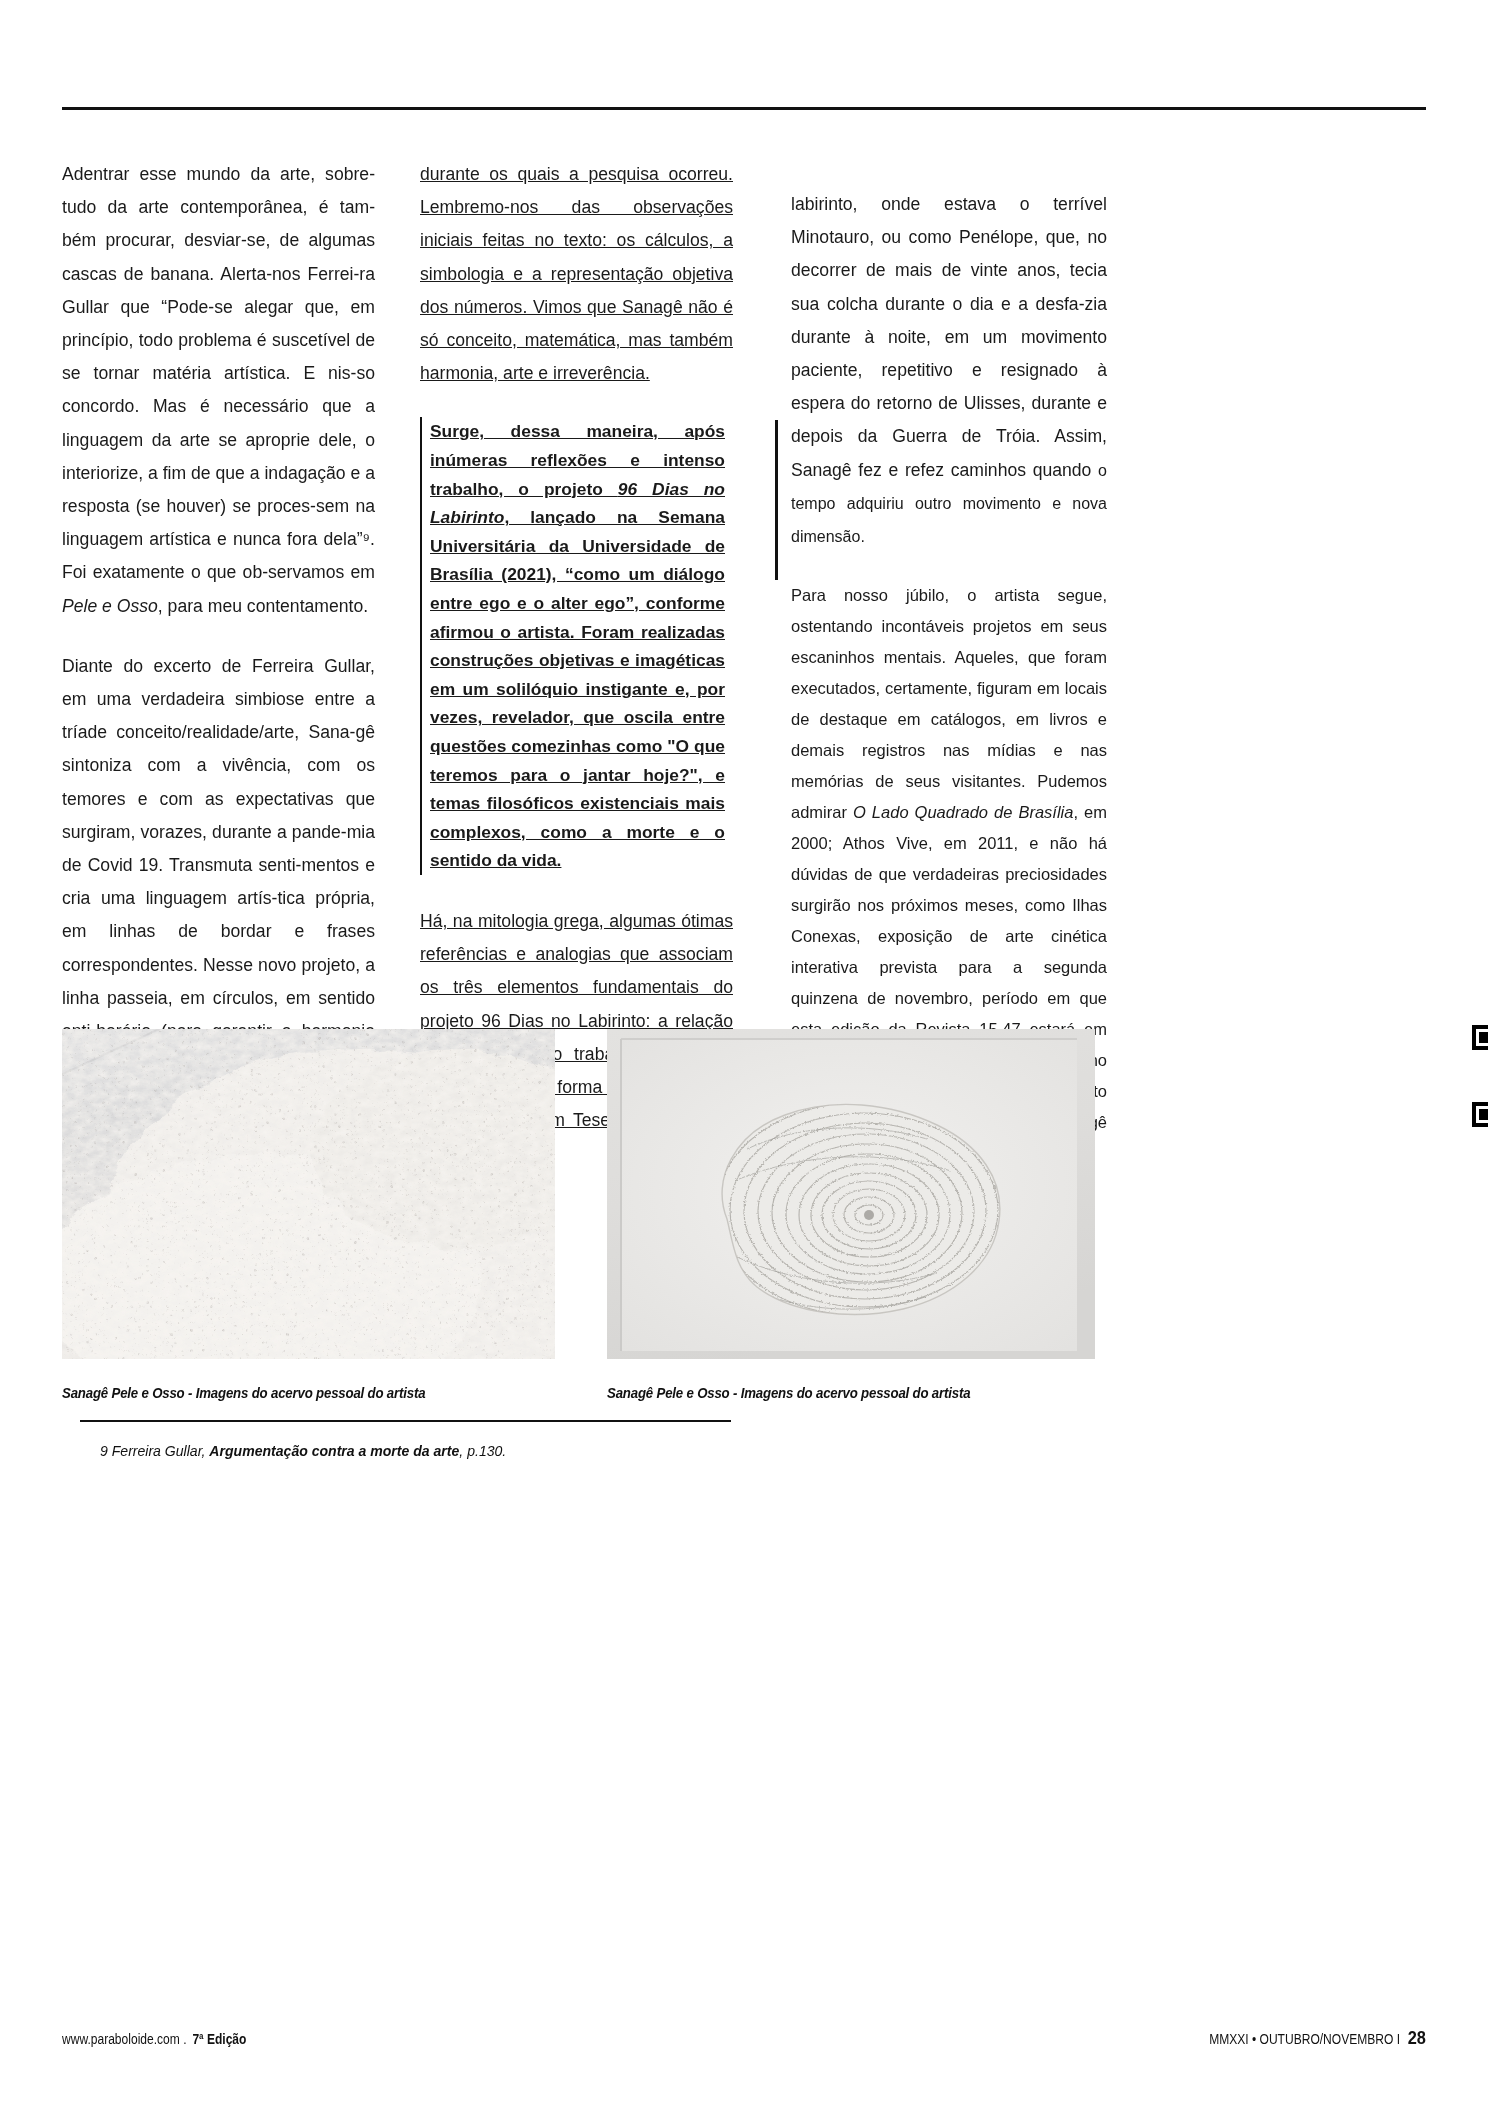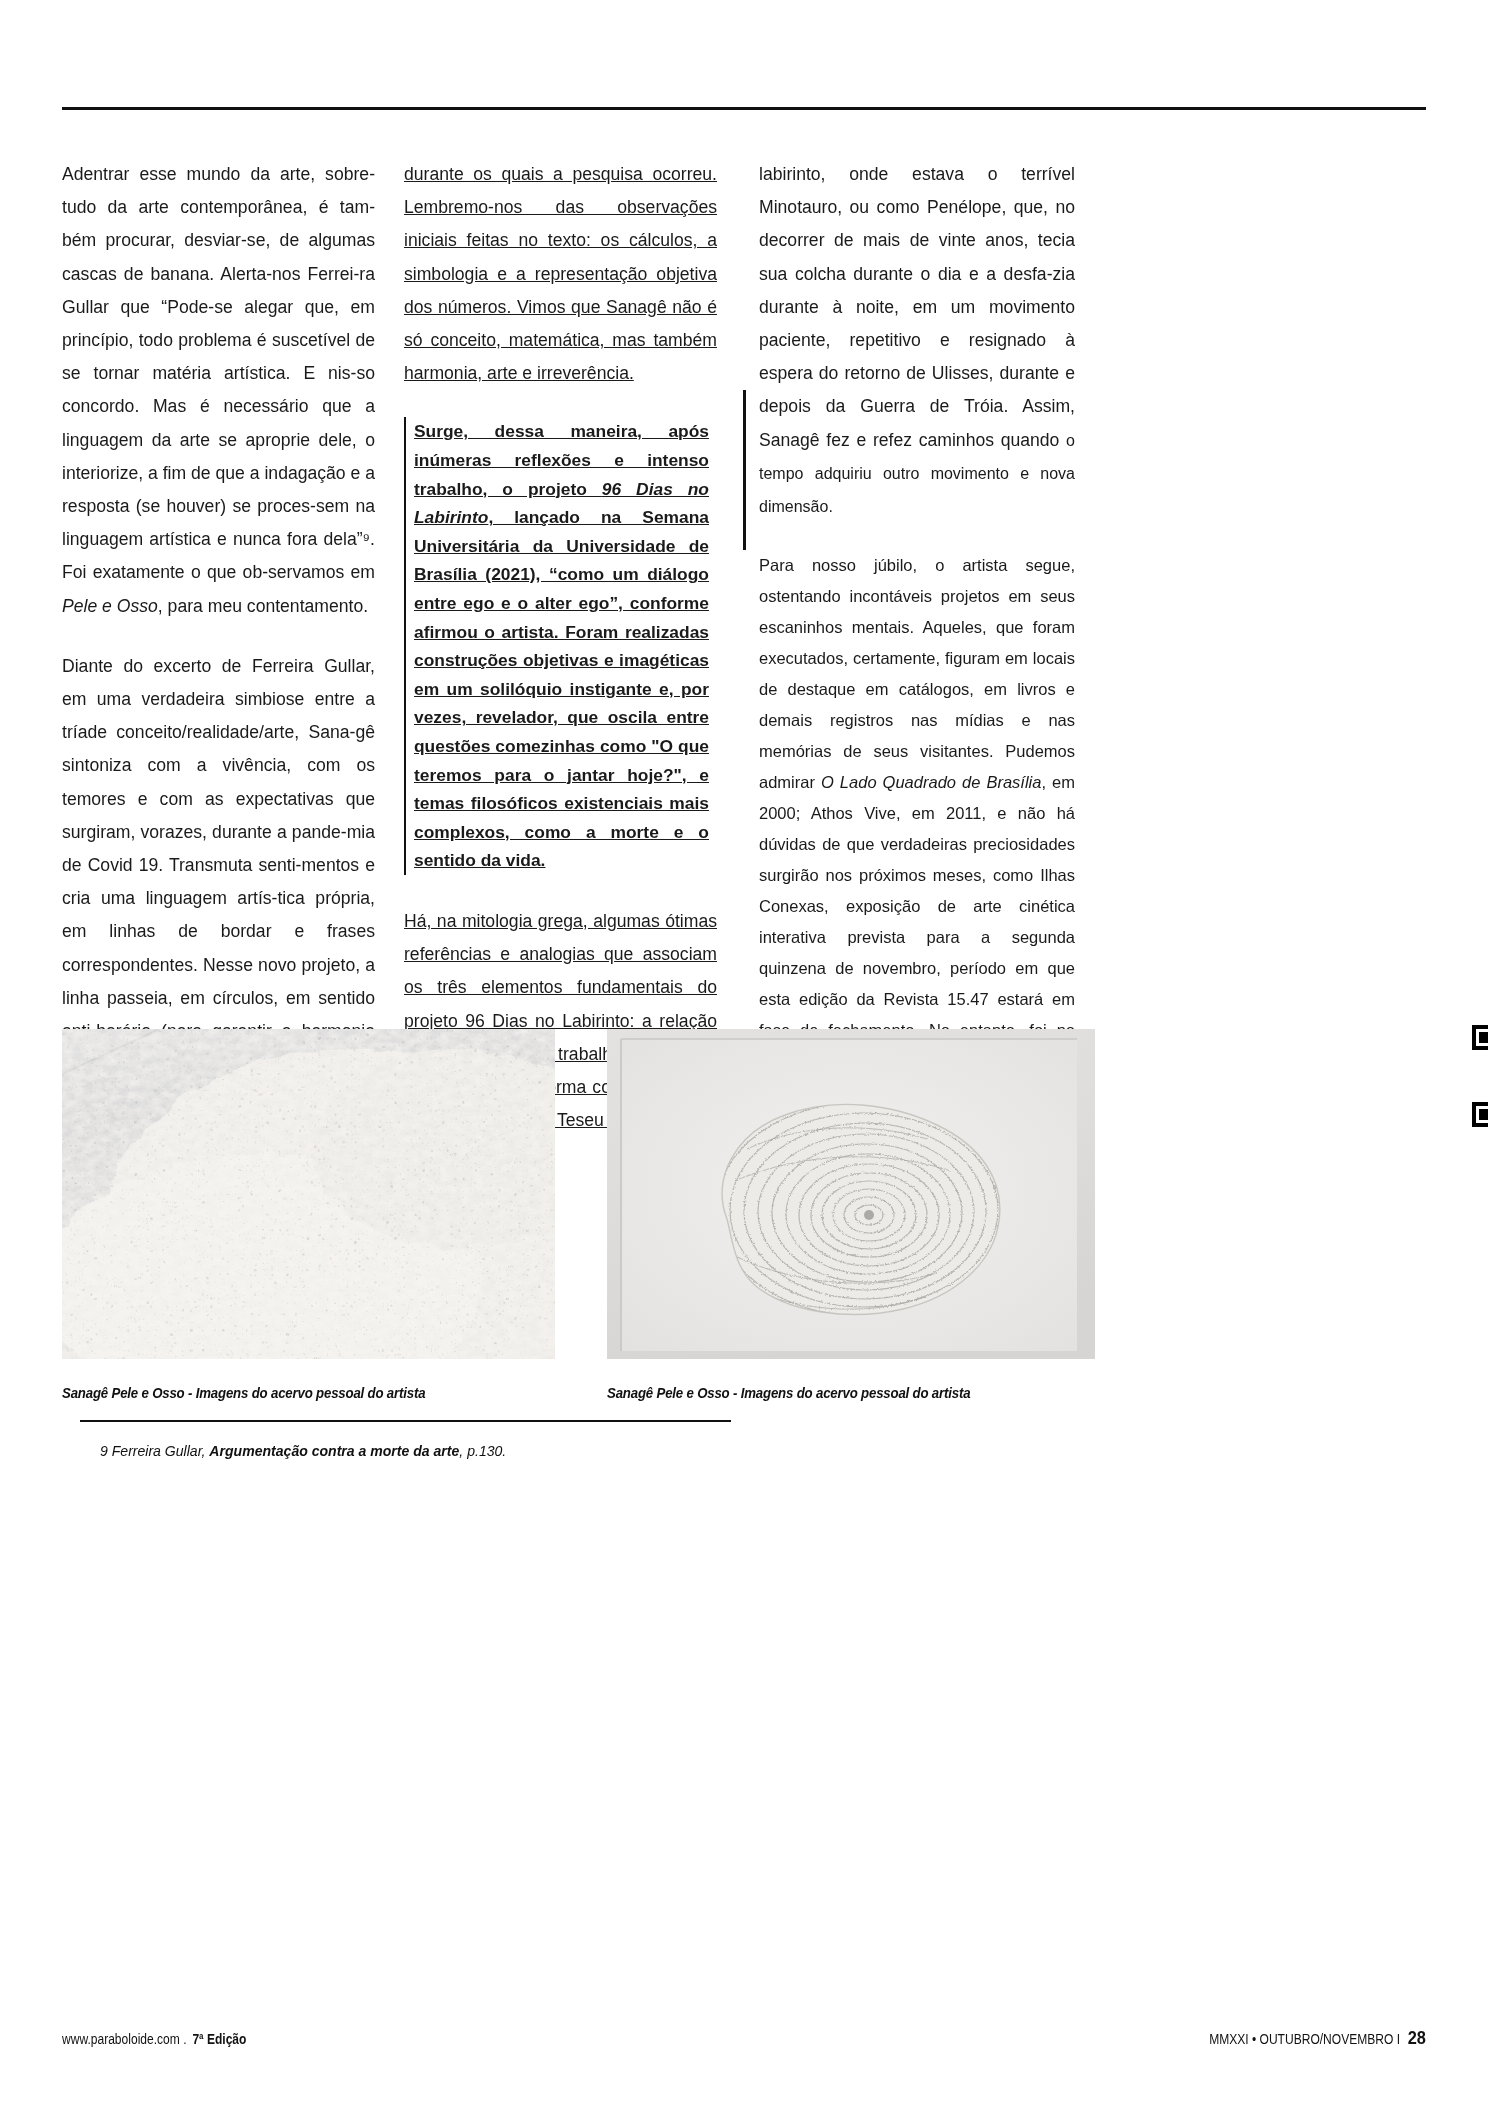--- a/index.html
+++ b/index.html
@@ -20,33 +20,33 @@
     left:62px;top:107px;
     width:1364px;height:3px;
     background:#111;
   }
   
   .cols{
     position:absolute;
     left:62px;top:158px;
     width:1364px;
     display:flex;
-    gap:0;
+    gap:16px;
   }
   .col{
     width:313px;
     font-size:17.6px;
     line-height:33.2px;
     text-align:justify;
     text-justify:inter-word;
     hyphens:manual;
   }
   .col-1{margin-right:29px;}
   .col-2{margin-right:13px;padding-right:0;text-decoration:underline;}
-  .col-3{margin-left:29px;width:316px;}
+  .col-3{margin-left:29px;width:316px;margin-top:30px;}
   .col p{margin:0 0 27px 0;}
   .col p:last-child{margin-bottom:0;}
   .ital{font-style:italic;}
 
   
   .pullquote{
     border-left:2.5px solid #111;
     padding-left:0;
     margin:6px 8px 30px 0;
     font-weight:bold;

